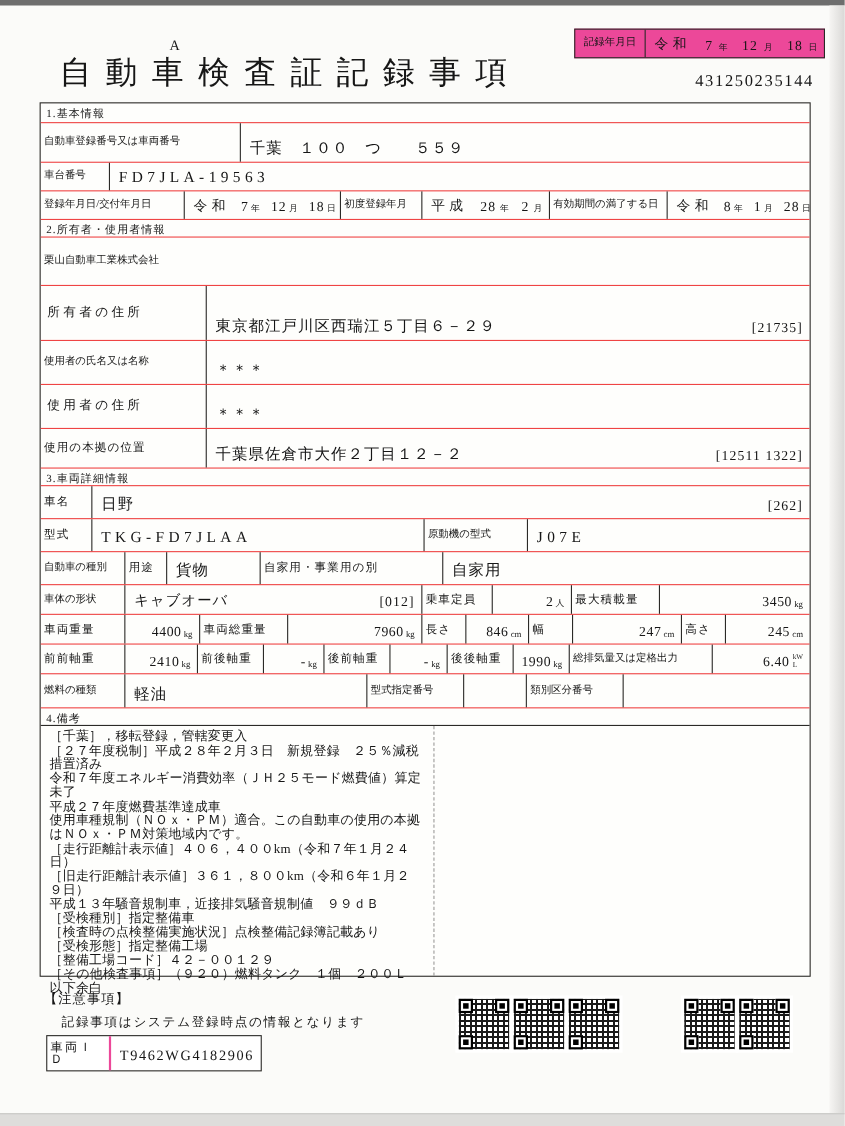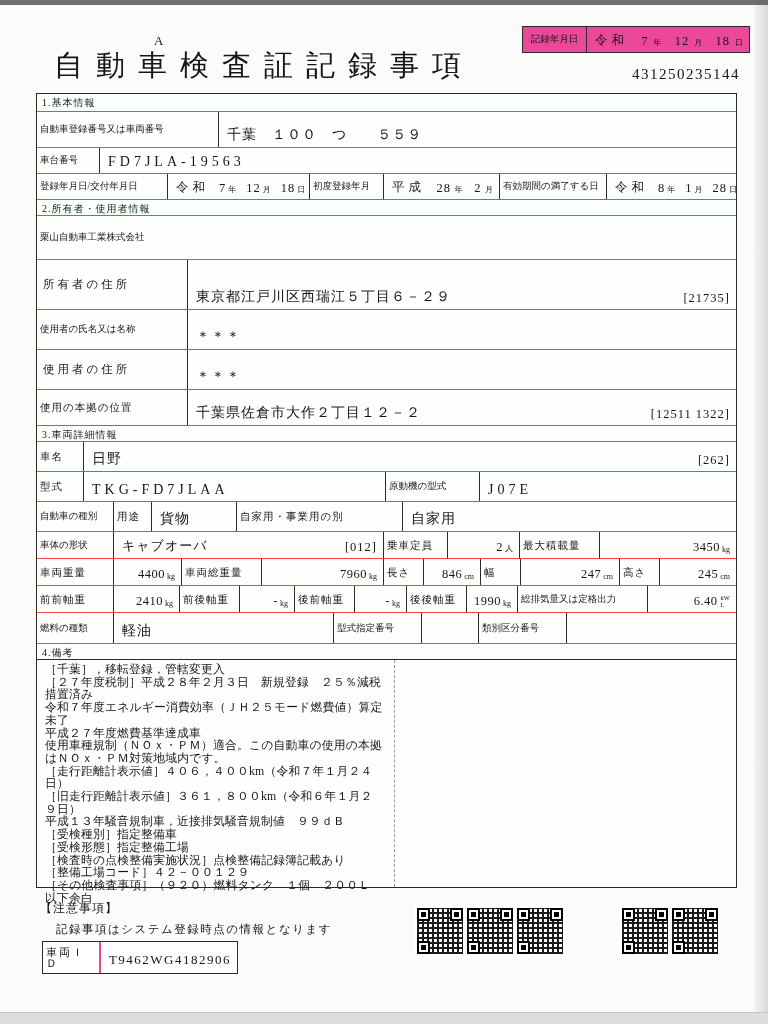--- a/index.html
+++ b/index.html
@@ -260,22 +260,22 @@
     <div class="txt">
       <div>［千葉］，移転登録，管轄変更入</div>
       <div>［２７年度税制］平成２８年２月３日　新規登録　２５％減税措置済み</div>
       <div>令和７年度エネルギー消費効率（ＪＨ２５モード燃費値）算定未了</div>
       <div>平成２７年度燃費基準達成車</div>
       <div>使用車種規制（ＮＯｘ・ＰＭ）適合。この自動車の使用の本拠はＮＯｘ・ＰＭ対策地域内です。</div>
       <div>［走行距離計表示値］４０６，４００km（令和７年１月２４日）</div>
       <div>［旧走行距離計表示値］３６１，８００km（令和６年１月２９日）</div>
       <div>平成１３年騒音規制車，近接排気騒音規制値　９９ｄＢ</div>
       <div>［受検種別］指定整備車</div>
+      <div>［検査時の点検整備実施状況］点検整備記録簿記載あり</div>
       <div>［受検形態］指定整備工場</div>
-      <div>［検査時の点検整備実施状況］点検整備記録簿記載あり</div>
       <div>［整備工場コード］４２－００１２９</div>
       <div>［その他検査事項］（９２０）燃料タンク　１個　２００Ｌ</div>
       <div>以下余白</div>
     </div>
   </div>
 </div>
 
 <div class="notice-title">【注意事項】</div>
 <div class="notice-body">記録事項はシステム登録時点の情報となります</div>
 

